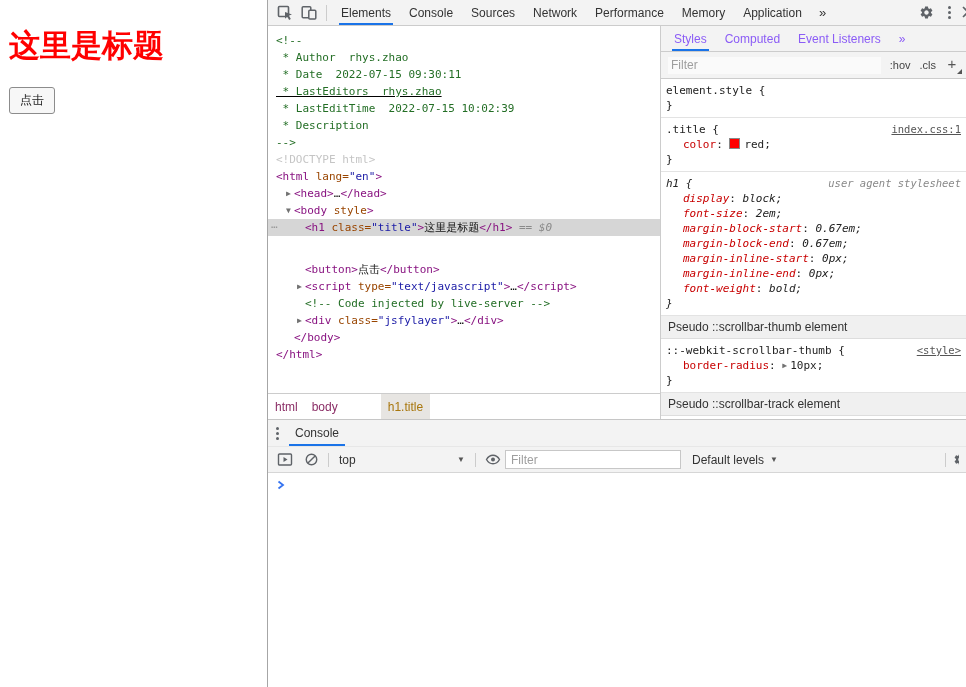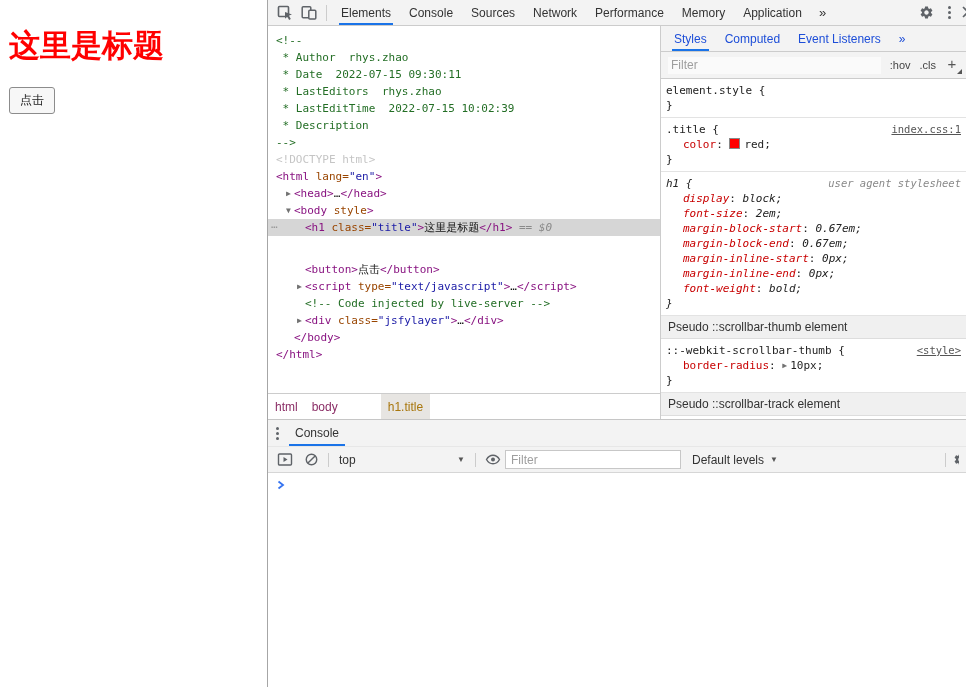--- a/index.html
+++ b/index.html
@@ -39,21 +39,21 @@
   .sg-val{color:#1a1aa6;}
   .sg-txt{color:#111;}
   .sg-meta{color:#8a8a8a;font-style:italic;}
   .breadcrumbs{height:25px;flex:none;border-top:1px solid #ccc;display:flex;align-items:stretch;font-size:12px;background:#fff;}
   .crumb{display:flex;align-items:center;padding:0 7px;color:#8b2e66;white-space:nowrap;}
   .crumb.sel{background:#e7e5e2;color:#a8760c;margin-left:36px;}
 
   
   .styles-pane{width:306px;flex:none;border-left:1px solid #ccc;display:flex;flex-direction:column;background:#fff;box-sizing:border-box;}
   .styles-tabs{height:25px;flex:none;background:#f3f3f3;border-bottom:1px solid #ccc;display:flex;align-items:center;padding-left:4px;}
-  .styles-tab{height:25px;display:flex;align-items:center;padding:0 9px;font-size:12px;color:#1d4ed8;position:relative;white-space:nowrap;}
+  .styles-tab{height:25px;display:flex;align-items:center;padding:0 9px;font-size:12px;color:#8b5cf6;position:relative;white-space:nowrap;}
   .styles-tab.active::after{content:"";position:absolute;left:7px;right:7px;bottom:0;height:2px;background:#1a73e8;}
   .styles-filter{height:26px;flex:none;background:#f3f3f3;border-bottom:1px solid #ccc;display:flex;align-items:center;padding:0 7px;font-size:11px;color:#444;gap:9px;}
   .styles-filter input{flex:1;min-width:0;border:0;background:#fafafa;height:17px;font-size:12px;font-family:"Liberation Sans",sans-serif;color:#333;outline:none;padding:0 3px;}
   .styles-filter input::placeholder{color:#9e9e9e;}
   .pseudo-label{white-space:nowrap;}
   .plus-wrap{position:relative;width:14px;height:16px;font-size:15px;color:#555;line-height:14px;text-align:center;flex:none;}
   .plus-wrap::after{content:"";position:absolute;right:-3px;bottom:-1px;border-left:5px solid transparent;border-bottom:5px solid #555;}
   .styles-body{flex:1;overflow:hidden;font-family:"DejaVu Sans Mono",monospace;font-size:11px;color:#222;}
   .rule{padding:4px 5px;border-bottom:1px solid #e3e3e3;line-height:15px;overflow:hidden;}
   .rule-head{display:flex;align-items:baseline;}
@@ -142,21 +142,21 @@
       </div>
     </div>
 
     <div class="dt-main">
 
       <div class="elements-pane">
         <div id="dom-tree" class="dom-tree">
             <div class="dom-row" style="padding-left: 8px;"><span class="sg-cm">&lt;!--</span></div>
             <div class="dom-row" style="padding-left: 8px;"><span class="sg-cm"> * Author  rhys.zhao</span></div>
             <div class="dom-row" style="padding-left: 8px;"><span class="sg-cm"> * Date  2022-07-15 09:30:11</span></div>
-            <div class="dom-row" style="padding-left: 8px;"><span class="sg-cm"> * LastEditors  rhys.zhao</span></div>
+            <div class="dom-row" style="padding-left: 8px; text-decoration: underline;"><span class="sg-cm"> * LastEditors  rhys.zhao</span></div>
             <div class="dom-row" style="padding-left: 8px;"><span class="sg-cm"> * LastEditTime  2022-07-15 10:02:39</span></div>
             <div class="dom-row" style="padding-left: 8px;"><span class="sg-cm"> * Description  </span></div>
             <div class="dom-row" style="padding-left: 8px;"><span class="sg-cm">--&gt;</span></div>
             <div class="dom-row" style="padding-left: 8px;"><span class="sg-doc">&lt;!DOCTYPE html&gt;</span></div>
             <div class="dom-row" style="padding-left: 8px;"><span class="sg-tag">&lt;html</span><span class="sg-attr"> lang=</span><span class="sg-val">"en"</span><span class="sg-tag">&gt;</span></div>
             <div class="dom-row" style="padding-left: 26px;"><span class="tree-arrow">▶</span><span class="sg-tag">&lt;head&gt;</span><span class="sg-txt">…</span><span class="sg-tag">&lt;/head&gt;</span></div>
             <div class="dom-row" style="padding-left: 26px;"><span class="tree-arrow">▼</span><span class="sg-tag">&lt;body</span><span class="sg-attr"> style</span><span class="sg-tag">&gt;</span></div>
             <div class="dom-row sel" style="padding-left: 37px;"><span class="gutter-dots">…</span><span class="sg-tag">&lt;h1</span><span class="sg-attr"> class=</span><span class="sg-val">"title"</span><span class="sg-tag">&gt;</span><span class="sg-txt">这里是标题</span><span class="sg-tag">&lt;/h1&gt;</span><span class="sg-meta"> == $0</span></div>
             <div class="dom-row" style="padding-left: 37px; margin-top: 25px;"><span class="sg-tag">&lt;button&gt;</span><span class="sg-txt">点击</span><span class="sg-tag">&lt;/button&gt;</span></div>
             <div class="dom-row" style="padding-left: 37px;"><span class="tree-arrow">▶</span><span class="sg-tag">&lt;script</span><span class="sg-attr"> type=</span><span class="sg-val">"text/javascript"</span><span class="sg-tag">&gt;</span><span class="sg-txt">…</span><span class="sg-tag">&lt;/script&gt;</span></div>

